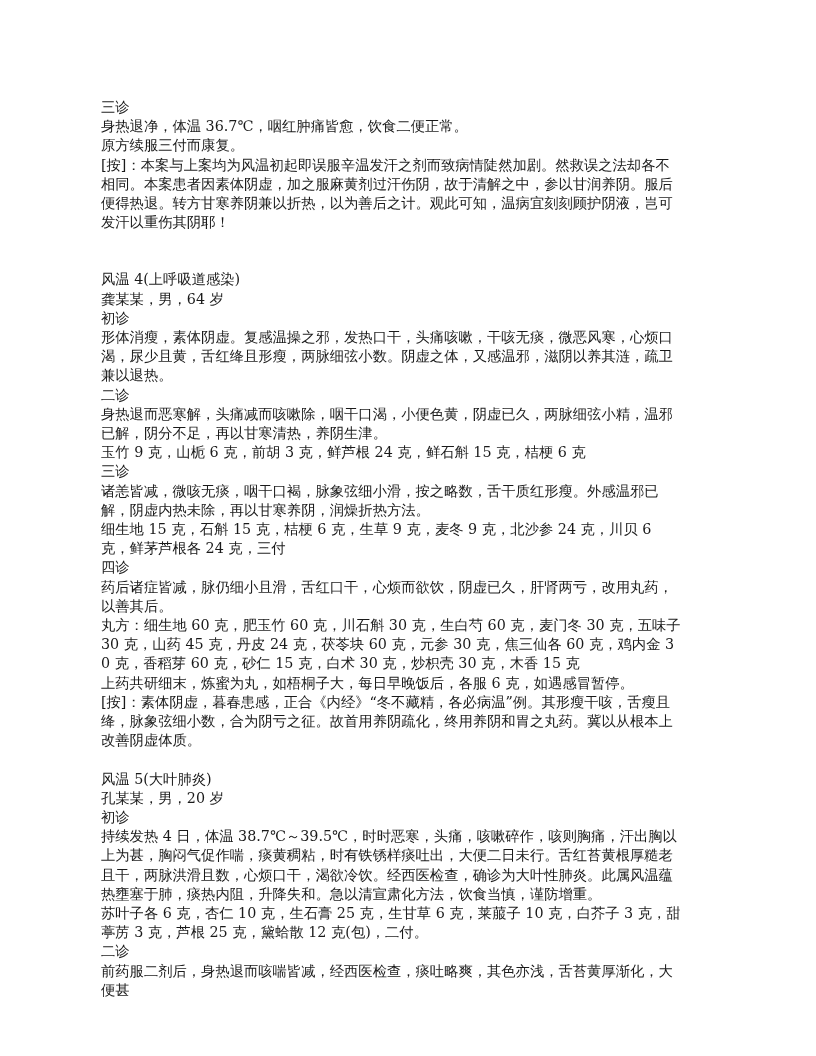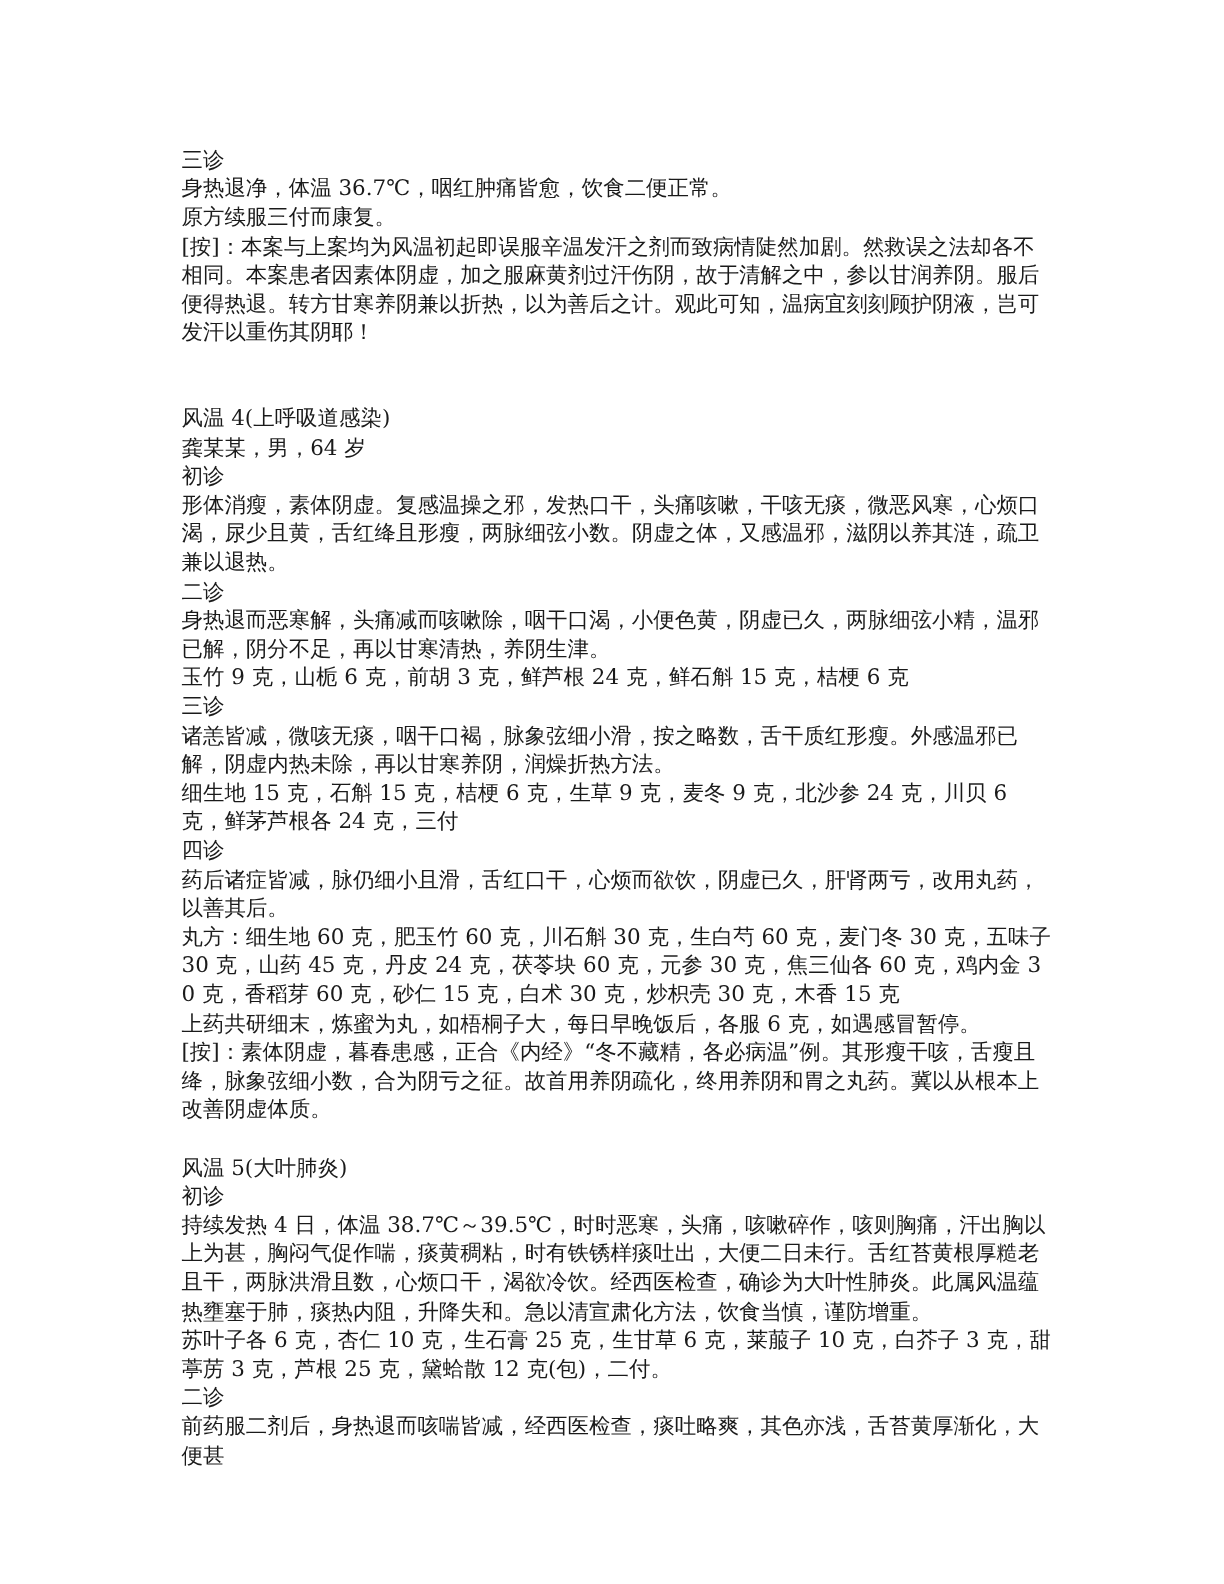--- a/index.html
+++ b/index.html
@@ -1,18 +1,18 @@
 <!DOCTYPE html>
 <html><head>
 <meta charset="utf-8">
 <style>
   html, body { margin:0; padding:0; background:#ffffff; }
   body { width:816px; height:1056px; position:relative; overflow:hidden; }
   .page {
-    position:absolute; left:121px; top:98px; width:582px;
+    position:absolute; left:101px; top:98px; width:582px;
     font-family: "DejaVu Serif", "Liberation Serif", serif;
     font-size:14.3px; line-height:19.2px; color:#1a1a1a;
     letter-spacing:0px;
   }
   .line { white-space:normal; word-break:break-all; }
   .gap { height:38px; }
   .gap-sm { height:19px; }
 </style>
 </head>
 <body>
@@ -43,20 +43,21 @@
     <div class="line">药后诸症皆减，脉仍细小且滑，舌红口干，心烦而欲饮，阴虚已久，肝肾两亏，改用丸药，以善其后。</div>
     <div class="line">丸方：细生地 60 克，肥玉竹 60 克，川石斛 30 克，生白芍 60 克，麦门冬 30 克，五味子 30 克，山药 45 克，丹皮 24 克，茯苓块 60 克，元参 30 克，焦三仙各 60 克，鸡内金 30 克，香稻芽 60 克，砂仁 15 克，白术 30 克，炒枳壳 30 克，木香 15 克</div>
     <div class="line">上药共研细末，炼蜜为丸，如梧桐子大，每日早晚饭后，各服 6 克，如遇感冒暂停。</div>
     <div class="line">[按]：素体阴虚，暮春患感，正合《内经》“冬不藏精，各必病温”例。其形瘦干咳，舌瘦且绛，脉象弦细小数，合为阴亏之征。故首用养阴疏化，终用养阴和胃之丸药。冀以从根本上改善阴虚体质。</div>
   </div>
 
   <div class="gap-sm"></div>
 
   <div>
     <div class="line">风温 5(大叶肺炎)</div>
+    <div class="line">孔某某，男，20 岁</div>
     <div class="line">初诊</div>
     <div class="line">持续发热 4 日，体温 38.7℃～39.5℃，时时恶寒，头痛，咳嗽碎作，咳则胸痛，汗出胸以上为甚，胸闷气促作喘，痰黄稠粘，时有铁锈样痰吐出，大便二日未行。舌红苔黄根厚糙老且干，两脉洪滑且数，心烦口干，渴欲冷饮。经西医检查，确诊为大叶性肺炎。此属风温蕴热壅塞于肺，痰热内阻，升降失和。急以清宣肃化方法，饮食当慎，谨防增重。</div>
     <div class="line">苏叶子各 6 克，杏仁 10 克，生石膏 25 克，生甘草 6 克，莱菔子 10 克，白芥子 3 克，甜葶苈 3 克，芦根 25 克，黛蛤散 12 克(包)，二付。</div>
     <div class="line">二诊</div>
     <div class="line">前药服二剂后，身热退而咳喘皆减，经西医检查，痰吐略爽，其色亦浅，舌苔黄厚渐化，大便甚</div>
   </div>
 
 </div>
 
 </body></html>

